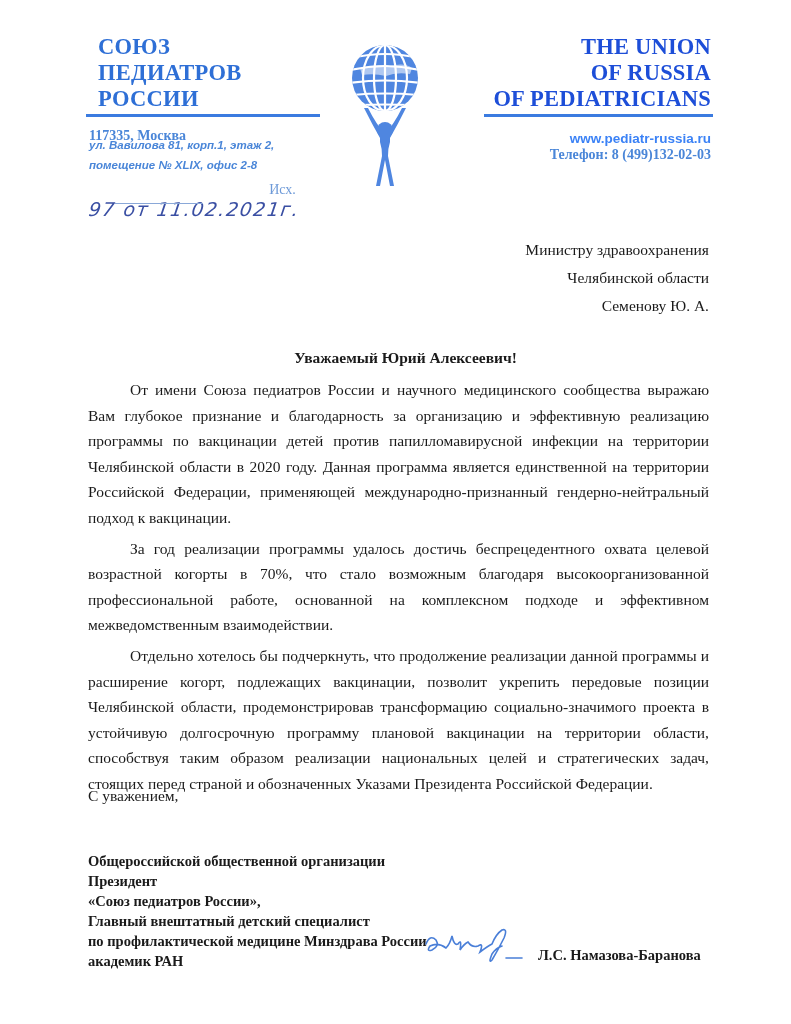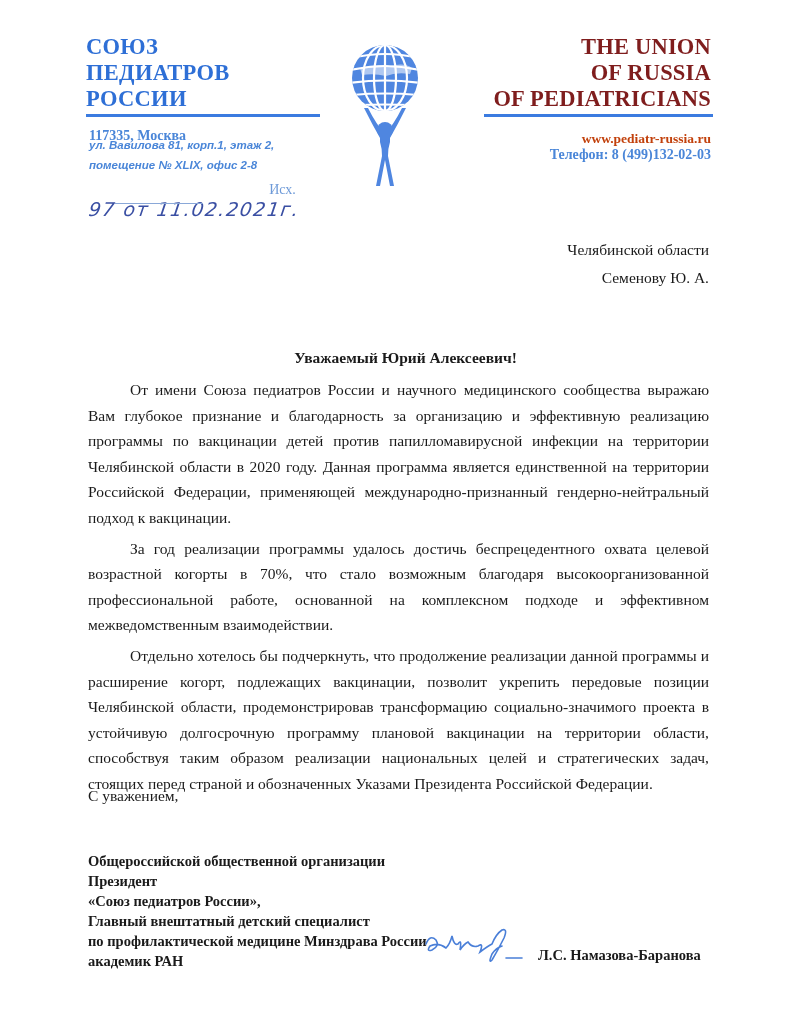--- a/index.html
+++ b/index.html
@@ -1,32 +1,32 @@
 <!DOCTYPE html>
 <html><head>
   <meta charset="utf-8">
   <style>
     html, body { margin: 0; padding: 0; background: #ffffff; }
     body { width: 791px; height: 1024px; position: relative; overflow: hidden; font-family: "Liberation Serif", serif; color: #1a1a1a; }
     .abs { position: absolute; }
 
     
     .org-ru { left: 86px; top: 34px; color: #2e6fd6; font-family: "Liberation Serif", serif; font-weight: bold; font-size: 22.5px; line-height: 26px; letter-spacing: 0.3px; }
-    .org-ru div { white-space: nowrap; }
+    .org-ru div { white-space: nowrap; margin-left: 12px; }
     .rule-left { left: 86px; top: 114px; width: 234px; height: 3px; background: #3b7be0; }
-    .org-en { right: 80px; top: 34px; color: #7f1d1d; font-family: "Liberation Serif", serif; font-weight: bold; font-size: 22.5px; line-height: 26px; text-align: right; letter-spacing: 0.2px; }
+    .org-en { right: 80px; top: 34px; color: #1d4ed8; font-family: "Liberation Serif", serif; font-weight: bold; font-size: 22.5px; line-height: 26px; text-align: right; letter-spacing: 0.2px; }
     .org-en div { white-space: nowrap; }
     .rule-right { left: 484px; top: 114px; width: 229px; height: 3px; background: #3b7be0; }
 
     .addr-city { left: 89px; top: 128px; color: #4a86d8; font-family: "Liberation Serif", serif; font-weight: bold; font-size: 14px; }
     .addr-line { color: #4a86d8; font-family: "Liberation Sans", sans-serif; font-style: italic; font-weight: bold; font-size: 11.5px; left: 89px; }
     .addr-1 { top: 139px; }
     .addr-2 { top: 159px; }
 
-    .contact-web { right: 80px; top: 131px; color: #c2410c; font-family: Liberation Serif, serif; font-weight: bold; font-size: 13.5px; }
+    .contact-web { right: 80px; top: 131px; color: #3b82f6; font-family: Liberation Sans, sans-serif; font-weight: bold; font-size: 13.5px; }
     .contact-phone { right: 80px; top: 147px; color: #4a86d8; font-family: "Liberation Serif", serif; font-weight: bold; font-size: 14px; }
 
     .outgoing { left: 89px; top: 182px; display: flex; align-items: flex-end; flex-direction: column; }
     .outgoing-label { color: #6e9ad8; font-family: "Liberation Serif", serif; font-size: 14px; margin-right: 4px; }
     .outgoing-value { color: #3a4fa3; font-family: "DejaVu Sans", sans-serif; font-style: italic; font-size: 19px; letter-spacing: 1.5px; transform: skewX(-8deg); }
     .outgoing-underline { left: 115px; top: 203px; width: 88px; height: 1px; background: #8aa8d8; }
 
     .logo { left: 330px; top: 38px; width: 110px; height: 150px; }
 
     
@@ -100,20 +100,21 @@
 <div class="abs contact-web">www.pediatr-russia.ru</div>
 <div class="abs contact-phone">Телефон: 8 (499)132-02-03</div>
 
 <div class="abs outgoing">
   <span class="outgoing-label">Исх.</span>
   <span class="outgoing-value">97 от 11.02.2021г.</span>
 </div>
 <div class="abs outgoing-underline"></div>
 
 <div class="abs addressee">
+  <div>Министру здравоохранения</div>
   <div>Челябинской области</div>
   <div>Семенову Ю. А.</div>
 </div>
 
 <div class="abs salutation">Уважаемый Юрий Алексеевич!</div>
 
 <div class="abs body">
   <p>От имени Союза педиатров России и научного медицинского сообщества выражаю Вам глубокое признание и благодарность за организацию и эффективную реализацию программы по вакцинации детей против папилломавирусной инфекции на территории Челябинской области в 2020 году. Данная программа является единственной на территории Российской Федерации, применяющей международно-признанный гендерно-нейтральный подход к вакцинации.</p>
   <p>За год реализации программы удалось достичь беспрецедентного охвата целевой возрастной когорты в 70%, что стало возможным благодаря высокоорганизованной профессиональной работе, основанной на комплексном подходе и эффективном межведомственным взаимодействии.</p>
   <p>Отдельно хотелось бы подчеркнуть, что продолжение реализации данной программы и расширение когорт, подлежащих вакцинации, позволит укрепить передовые позиции Челябинской области, продемонстрировав трансформацию социально-значимого проекта в устойчивую долгосрочную программу плановой вакцинации на территории области, способствуя таким образом  реализации национальных целей и стратегических задач, стоящих перед страной и обозначенных Указами Президента Российской Федерации.</p>

